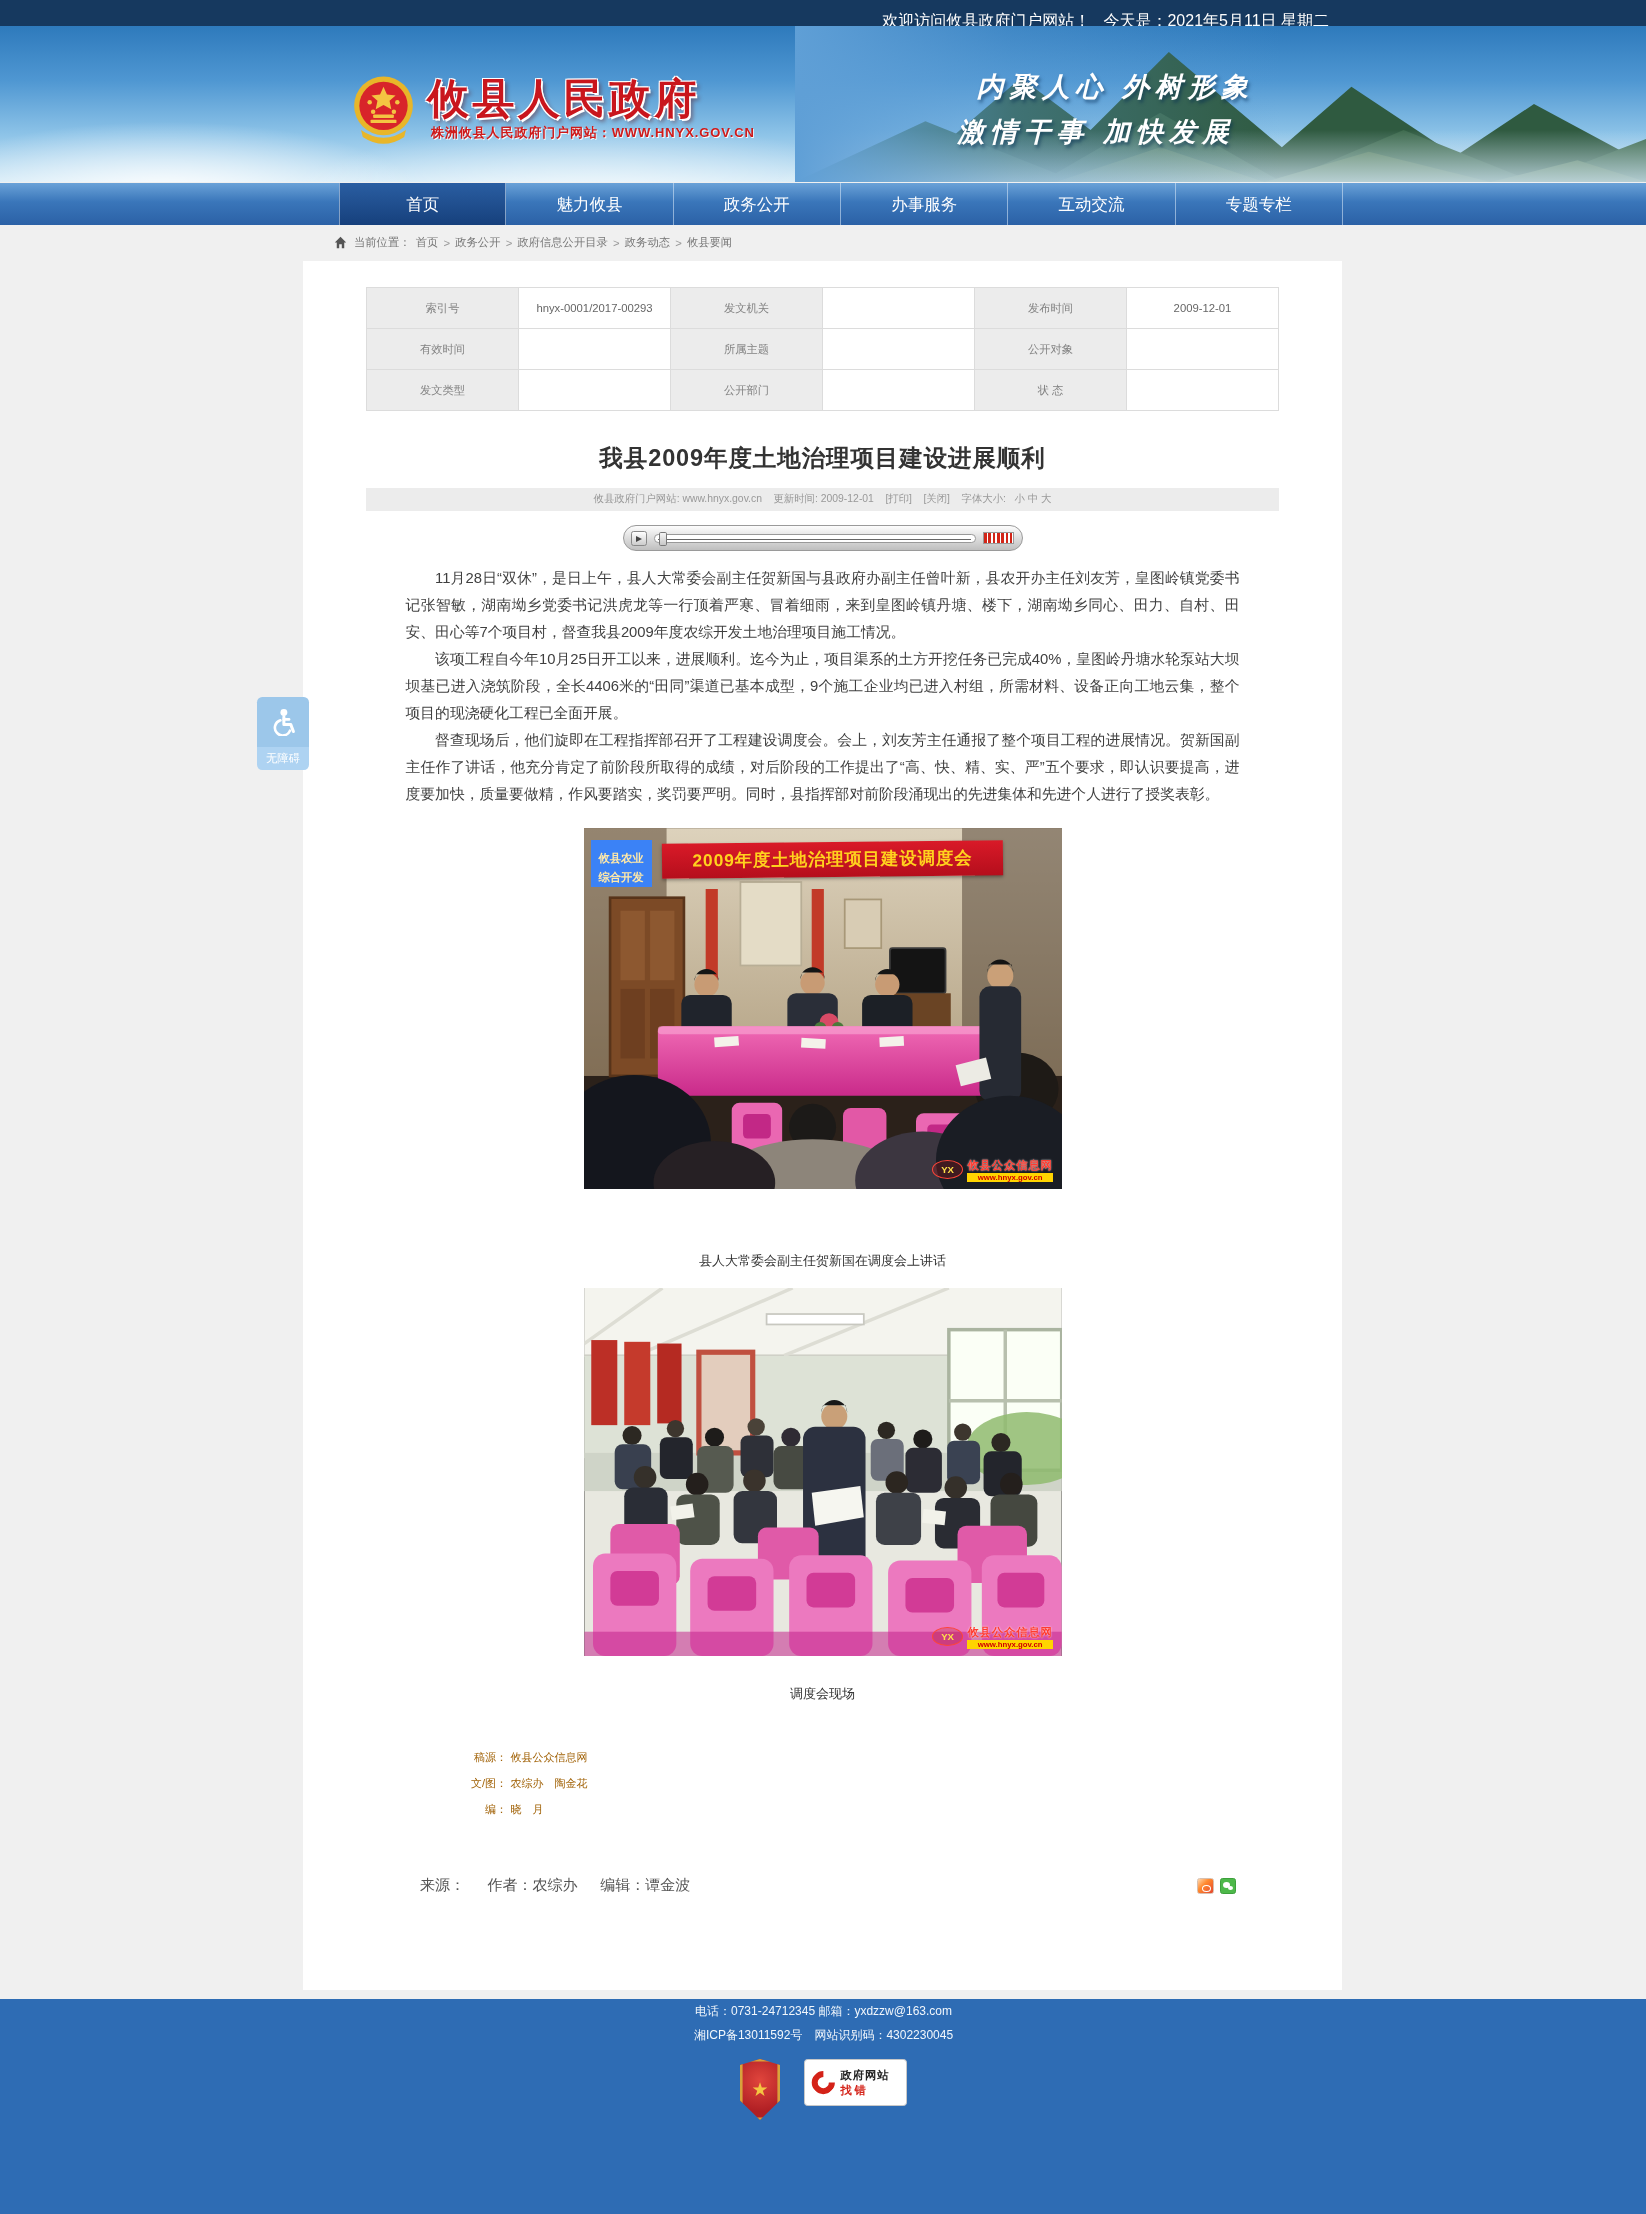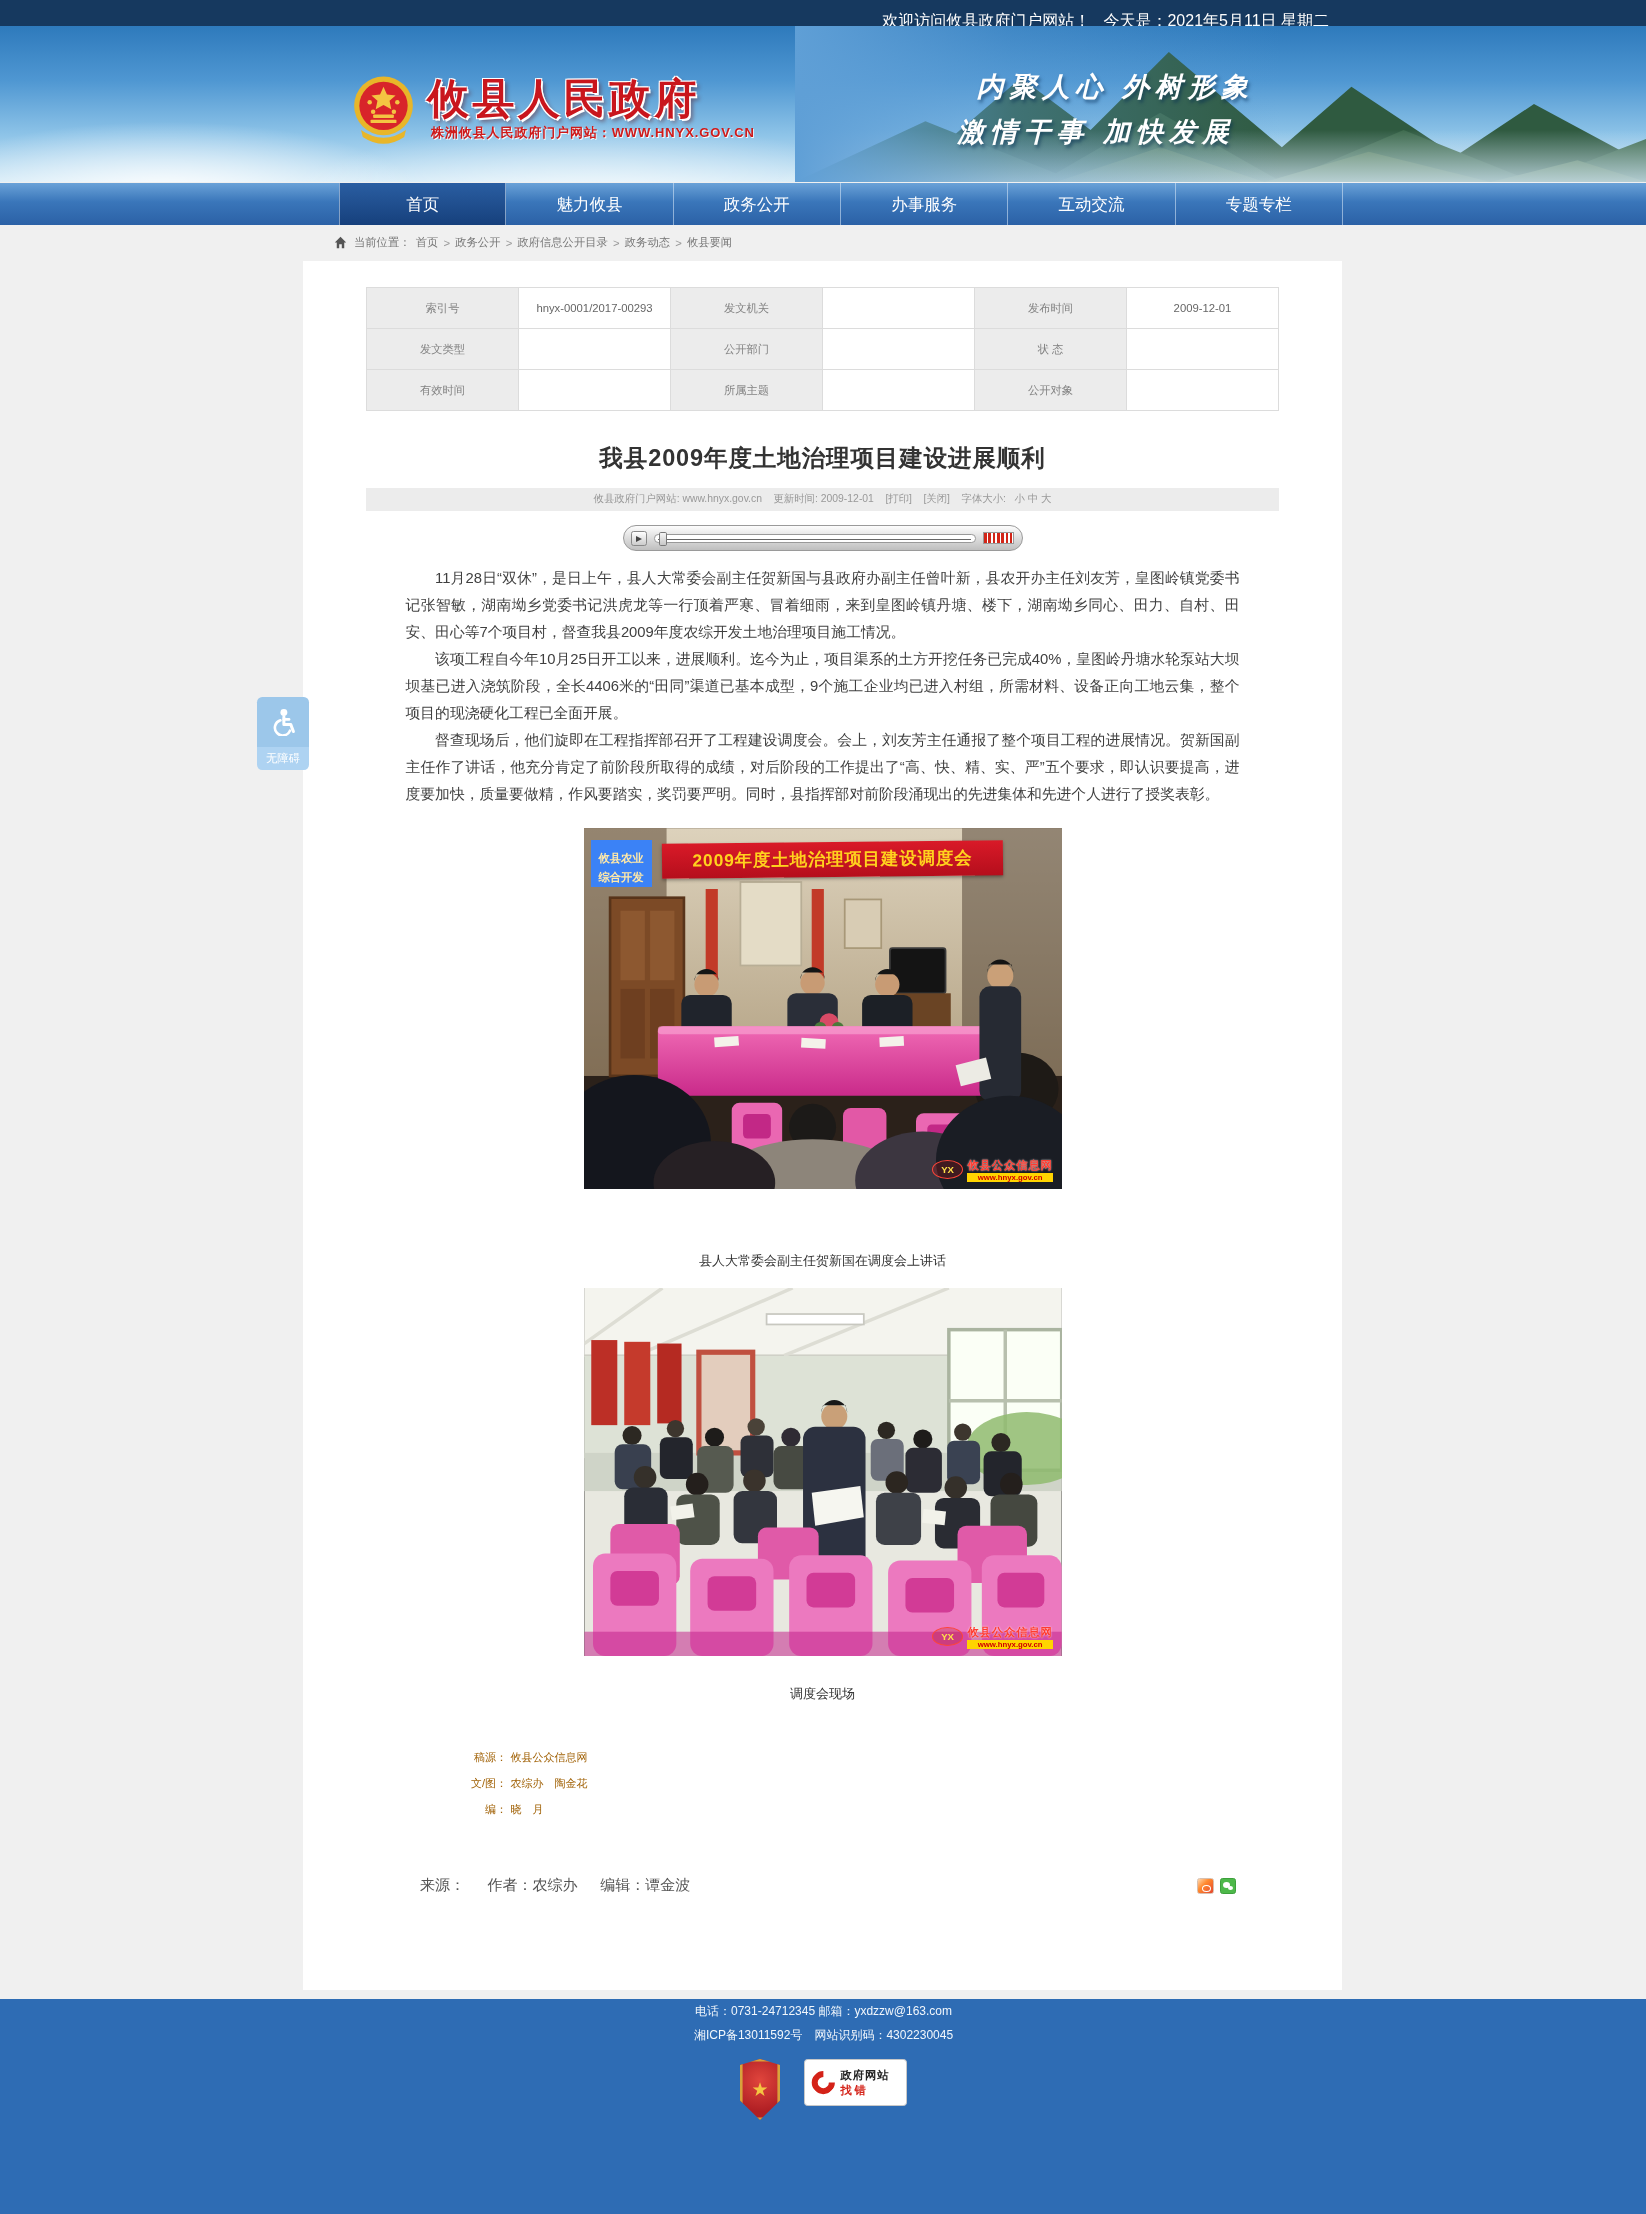--- a/index.html
+++ b/index.html
@@ -202,33 +202,33 @@
       <tbody>
           <tr>
         <td class="dt-label">索引号</td>
         <td class="dt-value">hnyx-0001/2017-00293</td>
         <td class="dt-label">发文机关</td>
         <td class="dt-value"></td>
         <td class="dt-label">发布时间</td>
         <td class="dt-value">2009-12-01</td>
       </tr>
       <tr>
-        <td class="dt-label">发文类型</td>
-        <td class="dt-value"></td>
-        <td class="dt-label">公开部门</td>
-        <td class="dt-value"></td>
-        <td class="dt-label">状 态</td>
+        <td class="dt-label">有效时间</td>
+        <td class="dt-value"></td>
+        <td class="dt-label">所属主题</td>
+        <td class="dt-value"></td>
+        <td class="dt-label">公开对象</td>
         <td class="dt-value"></td>
       </tr>
       <tr>
-        <td class="dt-label">有效时间</td>
-        <td class="dt-value"></td>
-        <td class="dt-label">所属主题</td>
-        <td class="dt-value"></td>
-        <td class="dt-label">公开对象</td>
+        <td class="dt-label">发文类型</td>
+        <td class="dt-value"></td>
+        <td class="dt-label">公开部门</td>
+        <td class="dt-value"></td>
+        <td class="dt-label">状 态</td>
         <td class="dt-value"></td>
       </tr>
     </tbody>
       </table>
 
     <h1 class="article-title">我县2009年度土地治理项目建设进展顺利</h1>
 
     <div class="article-meta">
       <span>攸县政府门户网站: www.hnyx.gov.cn</span>
       <span>更新时间: 2009-12-01</span>

